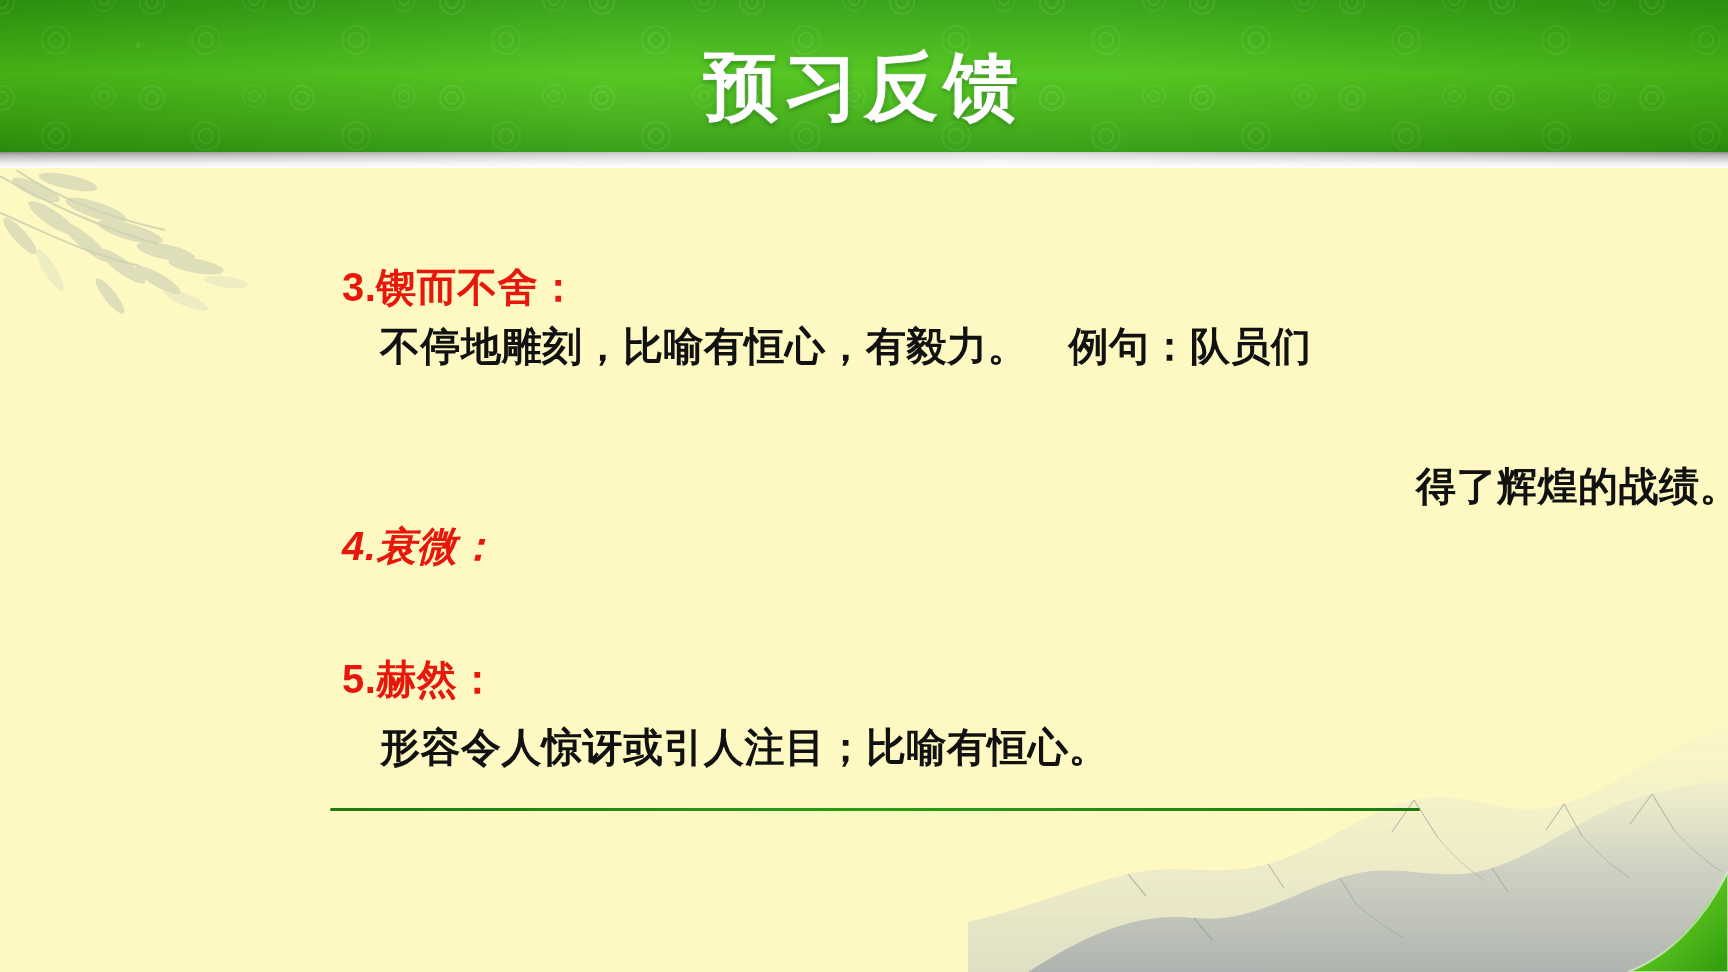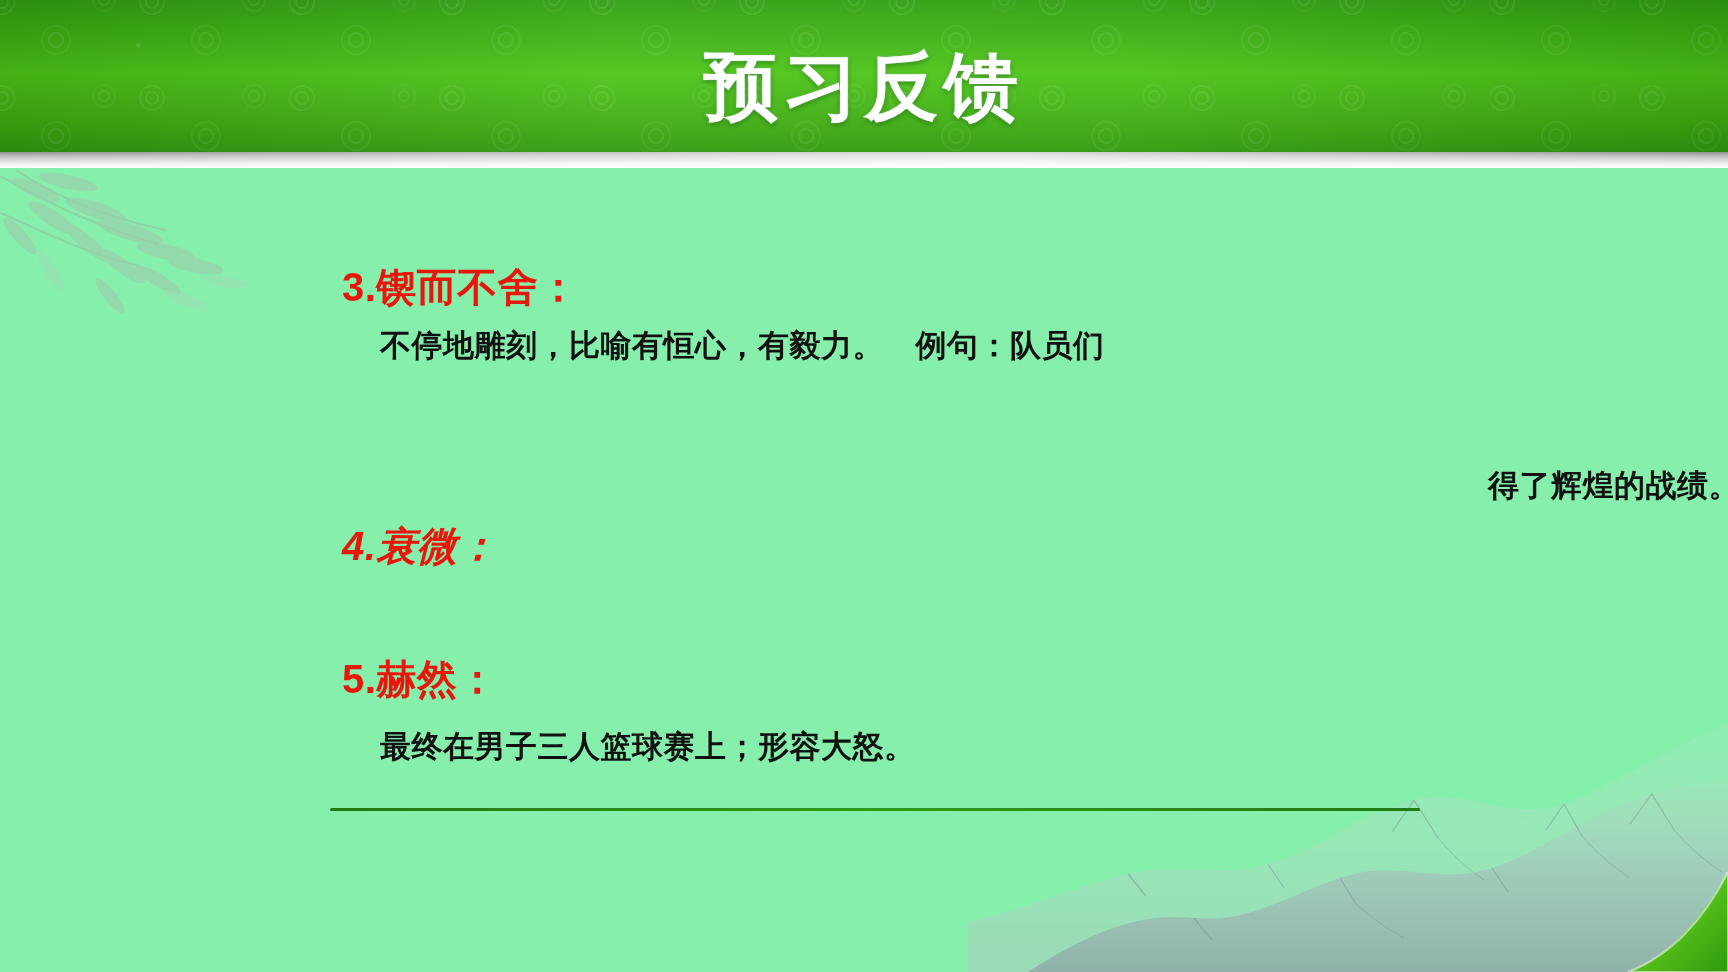--- a/index.html
+++ b/index.html
@@ -2,21 +2,21 @@
 <html><head>
 <meta charset="utf-8">
 <style>
   html,body{margin:0;padding:0;}
   body{
     width:1728px;height:972px;overflow:hidden;
     background:#ffffff;
     font-family:"Liberation Sans","DejaVu Sans",sans-serif;
     position:relative;
   }
-  .slide{position:absolute;inset:0;background:#86efac;overflow:hidden;}
+  .slide{position:absolute;inset:0;background:#fef9c3;overflow:hidden;}
 
   
   .header{
     position:absolute;left:0;top:0;width:1728px;height:152px;
     background:
       radial-gradient(circle at 8% 30%, rgba(255,255,255,.10) 0 2px, transparent 3px),
       linear-gradient(180deg,#2f9e10 0%,#39ad12 18%,#4cc417 48%,#3fae12 78%,#2e9a0d 100%);
     overflow:hidden;
   }
   
@@ -82,21 +82,21 @@
     color:#e8170c;
     font-weight:700;
     font-size:40px;
     line-height:46px;
     letter-spacing:.5px;
     white-space:pre;
   }
   .defline{
     color:#111111;
     font-weight:700;
-    font-size:31px;
+    font-size:40px;
     line-height:46px;
     letter-spacing:.5px;
     white-space:pre;
   }
   .term-wrap{padding-left:330px;}
   .def-wrap{padding-left:368px;}
 </style>
 </head>
 <body>
 
@@ -152,21 +152,21 @@
     </div>
 
     <div class="entry" style="top:355px;font-style:italic;">
       <div class="term-wrap"><span class="term">4.衰微：</span></div>
     </div>
 
     <div class="entry" style="top:488px;">
       <div class="term-wrap"><span class="term">5.赫然：</span></div>
     </div>
     <div class="entry" style="top:556px;">
-      <div class="def-wrap"><span class="defline">最终在男子三人篮球赛上；形容大怒。</span></div>
+      <div class="def-wrap"><span class="defline">形容令人惊讶或引人注目；比喻有恒心。</span></div>
     </div>
 
   </div>
 
   <div class="mountains">
     <svg viewBox="0 0 760 300" width="760" height="300" xmlns="http://www.w3.org/2000/svg" preserveAspectRatio="none">
       <defs>
         <linearGradient id="mfade" x1="0" y1="0" x2="0" y2="1">
           <stop offset="0%" stop-color="#c9ced6" stop-opacity="0.15"></stop>
           <stop offset="45%" stop-color="#aab2bd" stop-opacity="0.55"></stop>

